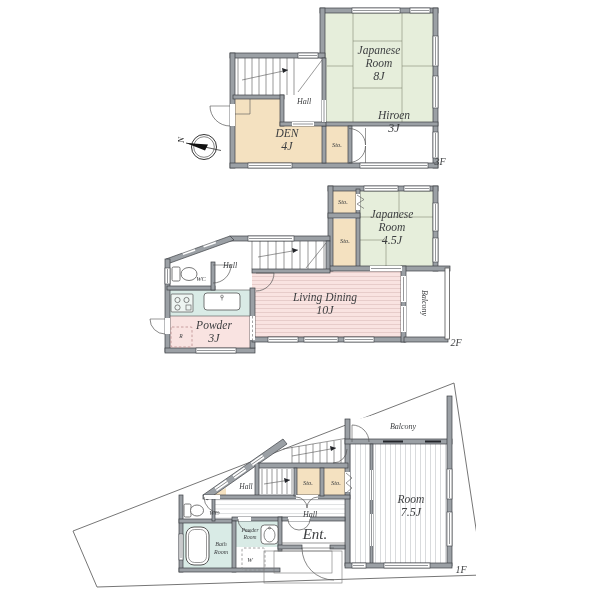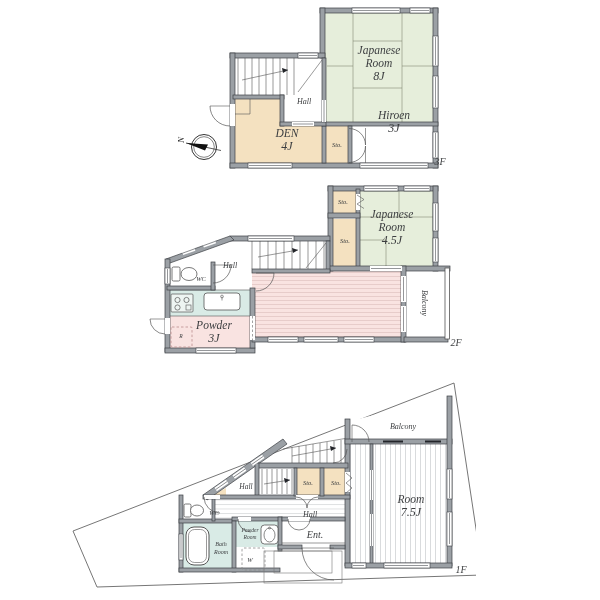--- a/index.html
+++ b/index.html
@@ -19,21 +19,21 @@
   .dashr{stroke:#bb8d8d;stroke-width:.8;fill:none;stroke-dasharray:2.5 2;}
   .dashw{stroke:#8a8a8a;stroke-width:.8;fill:none;stroke-dasharray:2.5 2;}
   .lot{fill:none;stroke:#666;stroke-width:.9;}
   .hatchw{stroke:#fff;stroke-width:4;}
   .hatchc{stroke:#3d4045;stroke-width:.6;}
   
   .rl{position:absolute;transform:translate(-50%,-50%);text-align:center;
       font-style:italic;color:#3c3e40;line-height:1.15;white-space:nowrap;}
   .b{font-size:11.5px;}
   .b .sz{font-size:12px;}
-  .m9{font-size:10px;font-family:Liberation Serif, serif;}
+  .m9{font-size:15px;font-family:Liberation Serif, serif;}
   .m8{font-size:8px;}
   .m7{font-size:7.5px;}
   .s65{font-size:6.5px;}
   .t6{font-size:6px;line-height:1.3;}
   .t55{font-size:5.5px;line-height:1.3;}
   .fl{font-size:10px;}
   .rot{transform:translate(-50%,-50%) rotate(90deg);}
   .rotN{transform:translate(-50%,-50%) rotate(-90deg);font-size:9px;color:#222;}
 </style>
 </head>
@@ -408,20 +408,24 @@
 
 <div class="rl s65" style="left:343px;top:202px">Sto.</div>
 <div class="rl s65" style="left:345px;top:241px">Sto.</div>
 <div class="rl b" style="left:392px;top:228px">
   <div>Japanese</div>
   <div>Room</div>
   <div class="sz">4.5J</div>
 </div>
 <div class="rl m8" style="left:230px;top:266px">Hall</div>
 <div class="rl s65" style="left:201px;top:279px">WC</div>
+<div class="rl b" style="left:325px;top:305px">
+  <div>Living Dining</div>
+  <div class="sz">10J</div>
+</div>
 <div class="rl b" style="left:214px;top:333px">
   <div>Powder</div>
   <div class="sz">3J</div>
 </div>
 <div class="rl t55" style="left:181px;top:337px">R</div>
 <div class="rl m8 rot" style="left:424px;top:303px">Balcony</div>
 <div class="rl fl" style="left:456px;top:343px">2F</div>
 
 <div class="rl m8" style="left:403px;top:427px">Balcony</div>
 <div class="rl m7" style="left:246px;top:487px">Hall</div>

